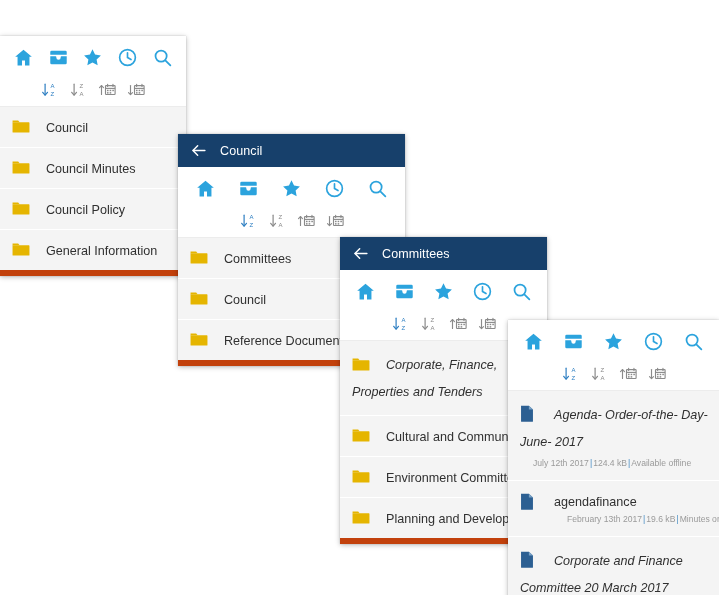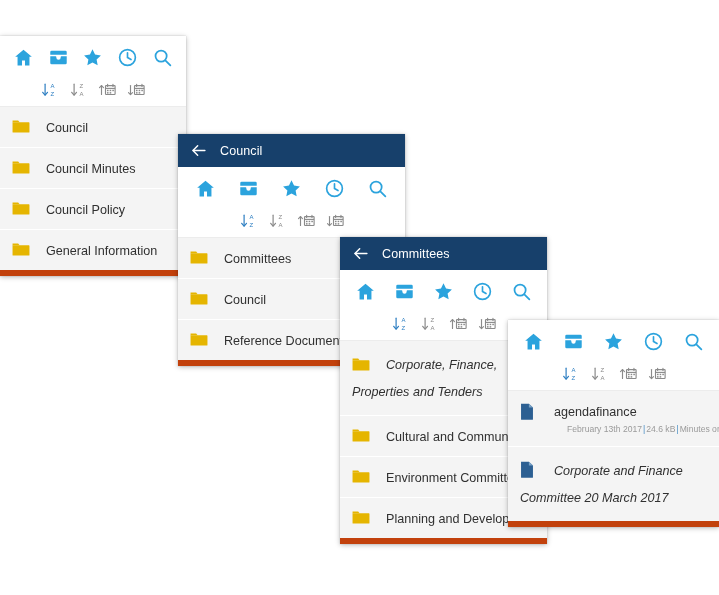--- a/index.html
+++ b/index.html
@@ -634,28 +634,35 @@
               <rect x="12.2" y="11.6" width="2.4" height="2.2" fill="#8a8a8a"></rect>
               <rect x="16.2" y="11.6" width="2.4" height="2.2" fill="#8a8a8a"></rect>
               <rect x="20.2" y="11.6" width="2.4" height="2.2" fill="#8a8a8a"></rect>
               <rect x="12.2" y="15.2" width="2.4" height="2.2" fill="#8a8a8a"></rect>
               <rect x="16.2" y="15.2" width="2.4" height="2.2" fill="#8a8a8a"></rect>
             </svg>
           </span>
         </div>
       </div>
       <div class="list">
+        <div class="row hang">
+          <span class="hang-line"><span class="hang-icon"><svg width="14" height="17" viewBox="0 0 16 20">
+                <path fill="#2c5f92" d="M1 .8h9.2L15 5.4v13.8a.6.6 0 0 1-.6.6H1.6a.6.6 0 0 1-.6-.6V1.4A.6.6 0 0 1 1 .8z"></path>
+                <path fill="#7ba3c7" d="M10.2.8L15 5.4h-4.8z"></path>
+              </svg></span><span class="hang-text">Agenda- Order-of-the- Day- June- 2017</span></span>
+          <div class="row-meta"><span>July 12th 2017</span><span class="sep">|</span><span>124.4 kB</span><span class="sep">|</span><span>Available offline</span></div>
+        </div>
         <div class="row">
           <span class="row-icon">
             <svg width="14" height="17" viewBox="0 0 16 20">
               <path fill="#2c5f92" d="M1 .8h9.2L15 5.4v13.8a.6.6 0 0 1-.6.6H1.6a.6.6 0 0 1-.6-.6V1.4A.6.6 0 0 1 1 .8z"></path>
               <path fill="#7ba3c7" d="M10.2.8L15 5.4h-4.8z"></path>
             </svg>
           </span>
-          <span class="row-body"><span class="row-title">agendafinance</span><div class="row-meta"><span>February 13th 2017</span><span class="sep">|</span><span>24.6 kB</span><span class="sep">|</span><span>Minutes only</span></div></span>
+          <span class="row-body"><span class="row-title">agendafinance</span><div class="row-meta"><span>February 13th 2017</span><span class="sep">|</span><span>19.6 kB</span><span class="sep">|</span><span>Minutes only</span></div></span>
         </div>
         <div class="row hang">
           <span class="hang-line"><span class="hang-icon"><svg width="14" height="17" viewBox="0 0 16 20">
                 <path fill="#2c5f92" d="M1 .8h9.2L15 5.4v13.8a.6.6 0 0 1-.6.6H1.6a.6.6 0 0 1-.6-.6V1.4A.6.6 0 0 1 1 .8z"></path>
                 <path fill="#7ba3c7" d="M10.2.8L15 5.4h-4.8z"></path>
               </svg></span><span class="hang-text">Corporate and Finance Committee 20 March 2017</span></span>
         </div>
       </div>
     </div>
   </div>

